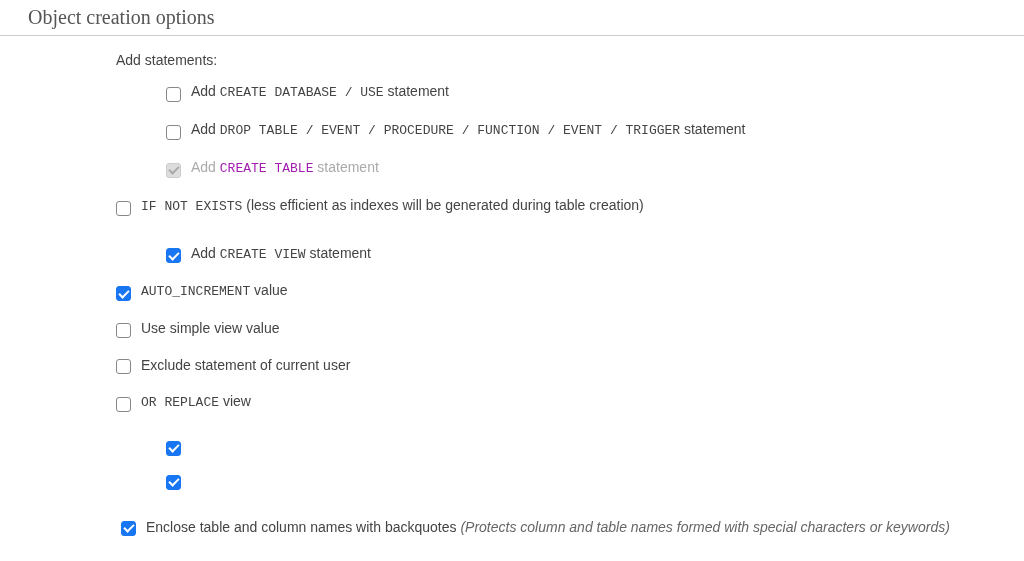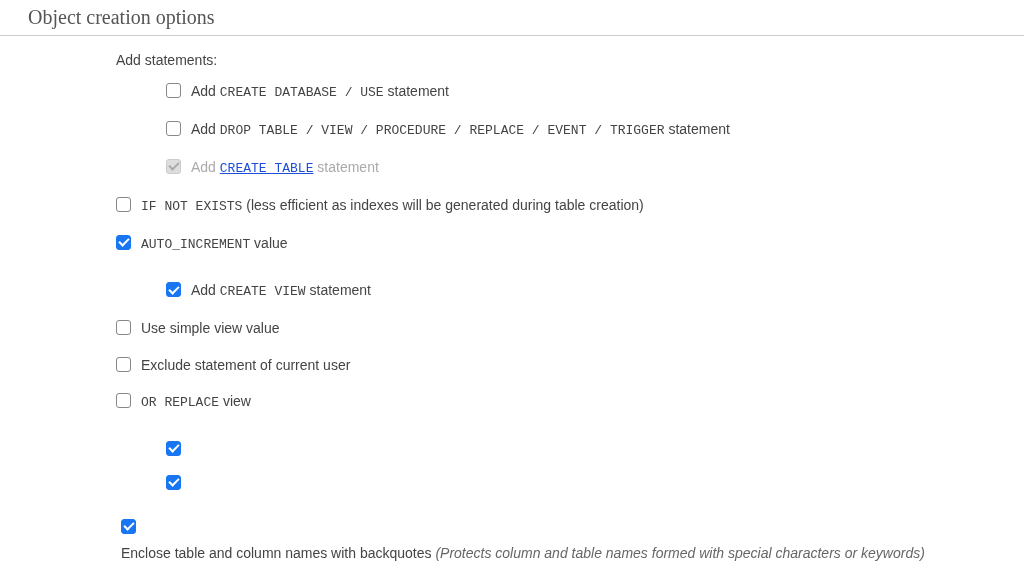--- a/index.html
+++ b/index.html
@@ -23,21 +23,21 @@
     }
     .content {
       padding: 0 28px 0 116px;
     }
     .group-label {
       margin-bottom: 14px;
       color: #444;
     }
     .option-row {
       display: flex;
-      align-items: flex-start;
+      align-items: flex-end;
       margin-bottom: 18px;
       gap: 10px;
     }
     .indent-1 { margin-left: 50px; }
     .indent-2 { }
     .extra-top { margin-top: 28px; }
     .checkbox {
       width: 15px;
       height: 15px;
       border: 1.5px solid #888;
@@ -76,74 +76,74 @@
       border-color: #aaa;
     }
     .option-label {
       line-height: 1.3;
     }
     .option-label.disabled { color: #aaa; }
     code {
       font-family: "Consolas","Courier New",monospace;
       font-size: 13px;
     }
-    .option-label.disabled code { color: #1d4ed8; text-decoration: underline; }
+    .option-label.disabled code { color: #a21caf; }
     .paren-note {
       font-style: italic;
       color: #666;
     }
-    .bottom-row { margin-left: 5px; margin-top: 28px; flex-direction: column; }
+    .bottom-row { margin-left: 5px; margin-top: 28px; }
   </style>
 </head>
 <body>
 
 <div class="section-title">Object creation options</div>
 
 <div class="content">
   <div class="group-label">Add statements:</div>
 
   <div class="option-row indent-1">
     <div class="checkbox"></div>
     <span class="option-label">
       <span>Add </span><code>CREATE DATABASE / USE</code><span> statement</span>
     </span>
   </div>
 
   <div class="option-row indent-1">
     <div class="checkbox"></div>
     <span class="option-label">
-      <span>Add </span><code>DROP TABLE / VIEW / PROCEDURE / REPLACE / EVENT / TRIGGER</code><span> statement</span>
+      <span>Add </span><code>DROP TABLE / EVENT / PROCEDURE / FUNCTION / EVENT / TRIGGER</code><span> statement</span>
     </span>
   </div>
 
   <div class="option-row indent-1">
     <div class="checkbox checked disabled"></div>
     <span class="option-label disabled">
       <span>Add </span><code>CREATE TABLE</code><span> statement</span>
     </span>
   </div>
 
   <div class="option-row indent-2">
     <div class="checkbox"></div>
     <span class="option-label">
       <code>IF NOT EXISTS</code><span> (less efficient as indexes will be generated during table creation)</span>
     </span>
   </div>
 
+  <div class="option-row indent-1 extra-top">
+    <div class="checkbox checked"></div>
+    <span class="option-label">
+      <span>Add </span><code>CREATE VIEW</code><span> statement</span>
+    </span>
+  </div>
+
   <div class="option-row indent-2">
     <div class="checkbox checked"></div>
     <span class="option-label">
       <code>AUTO_INCREMENT</code><span> value</span>
-    </span>
-  </div>
-
-  <div class="option-row indent-1 extra-top">
-    <div class="checkbox checked"></div>
-    <span class="option-label">
-      <span>Add </span><code>CREATE VIEW</code><span> statement</span>
     </span>
   </div>
 
   <div class="option-row indent-2">
     <div class="checkbox"></div>
     <span class="option-label">Use simple view value</span>
   </div>
 
   <div class="option-row indent-2">
     <div class="checkbox"></div>

